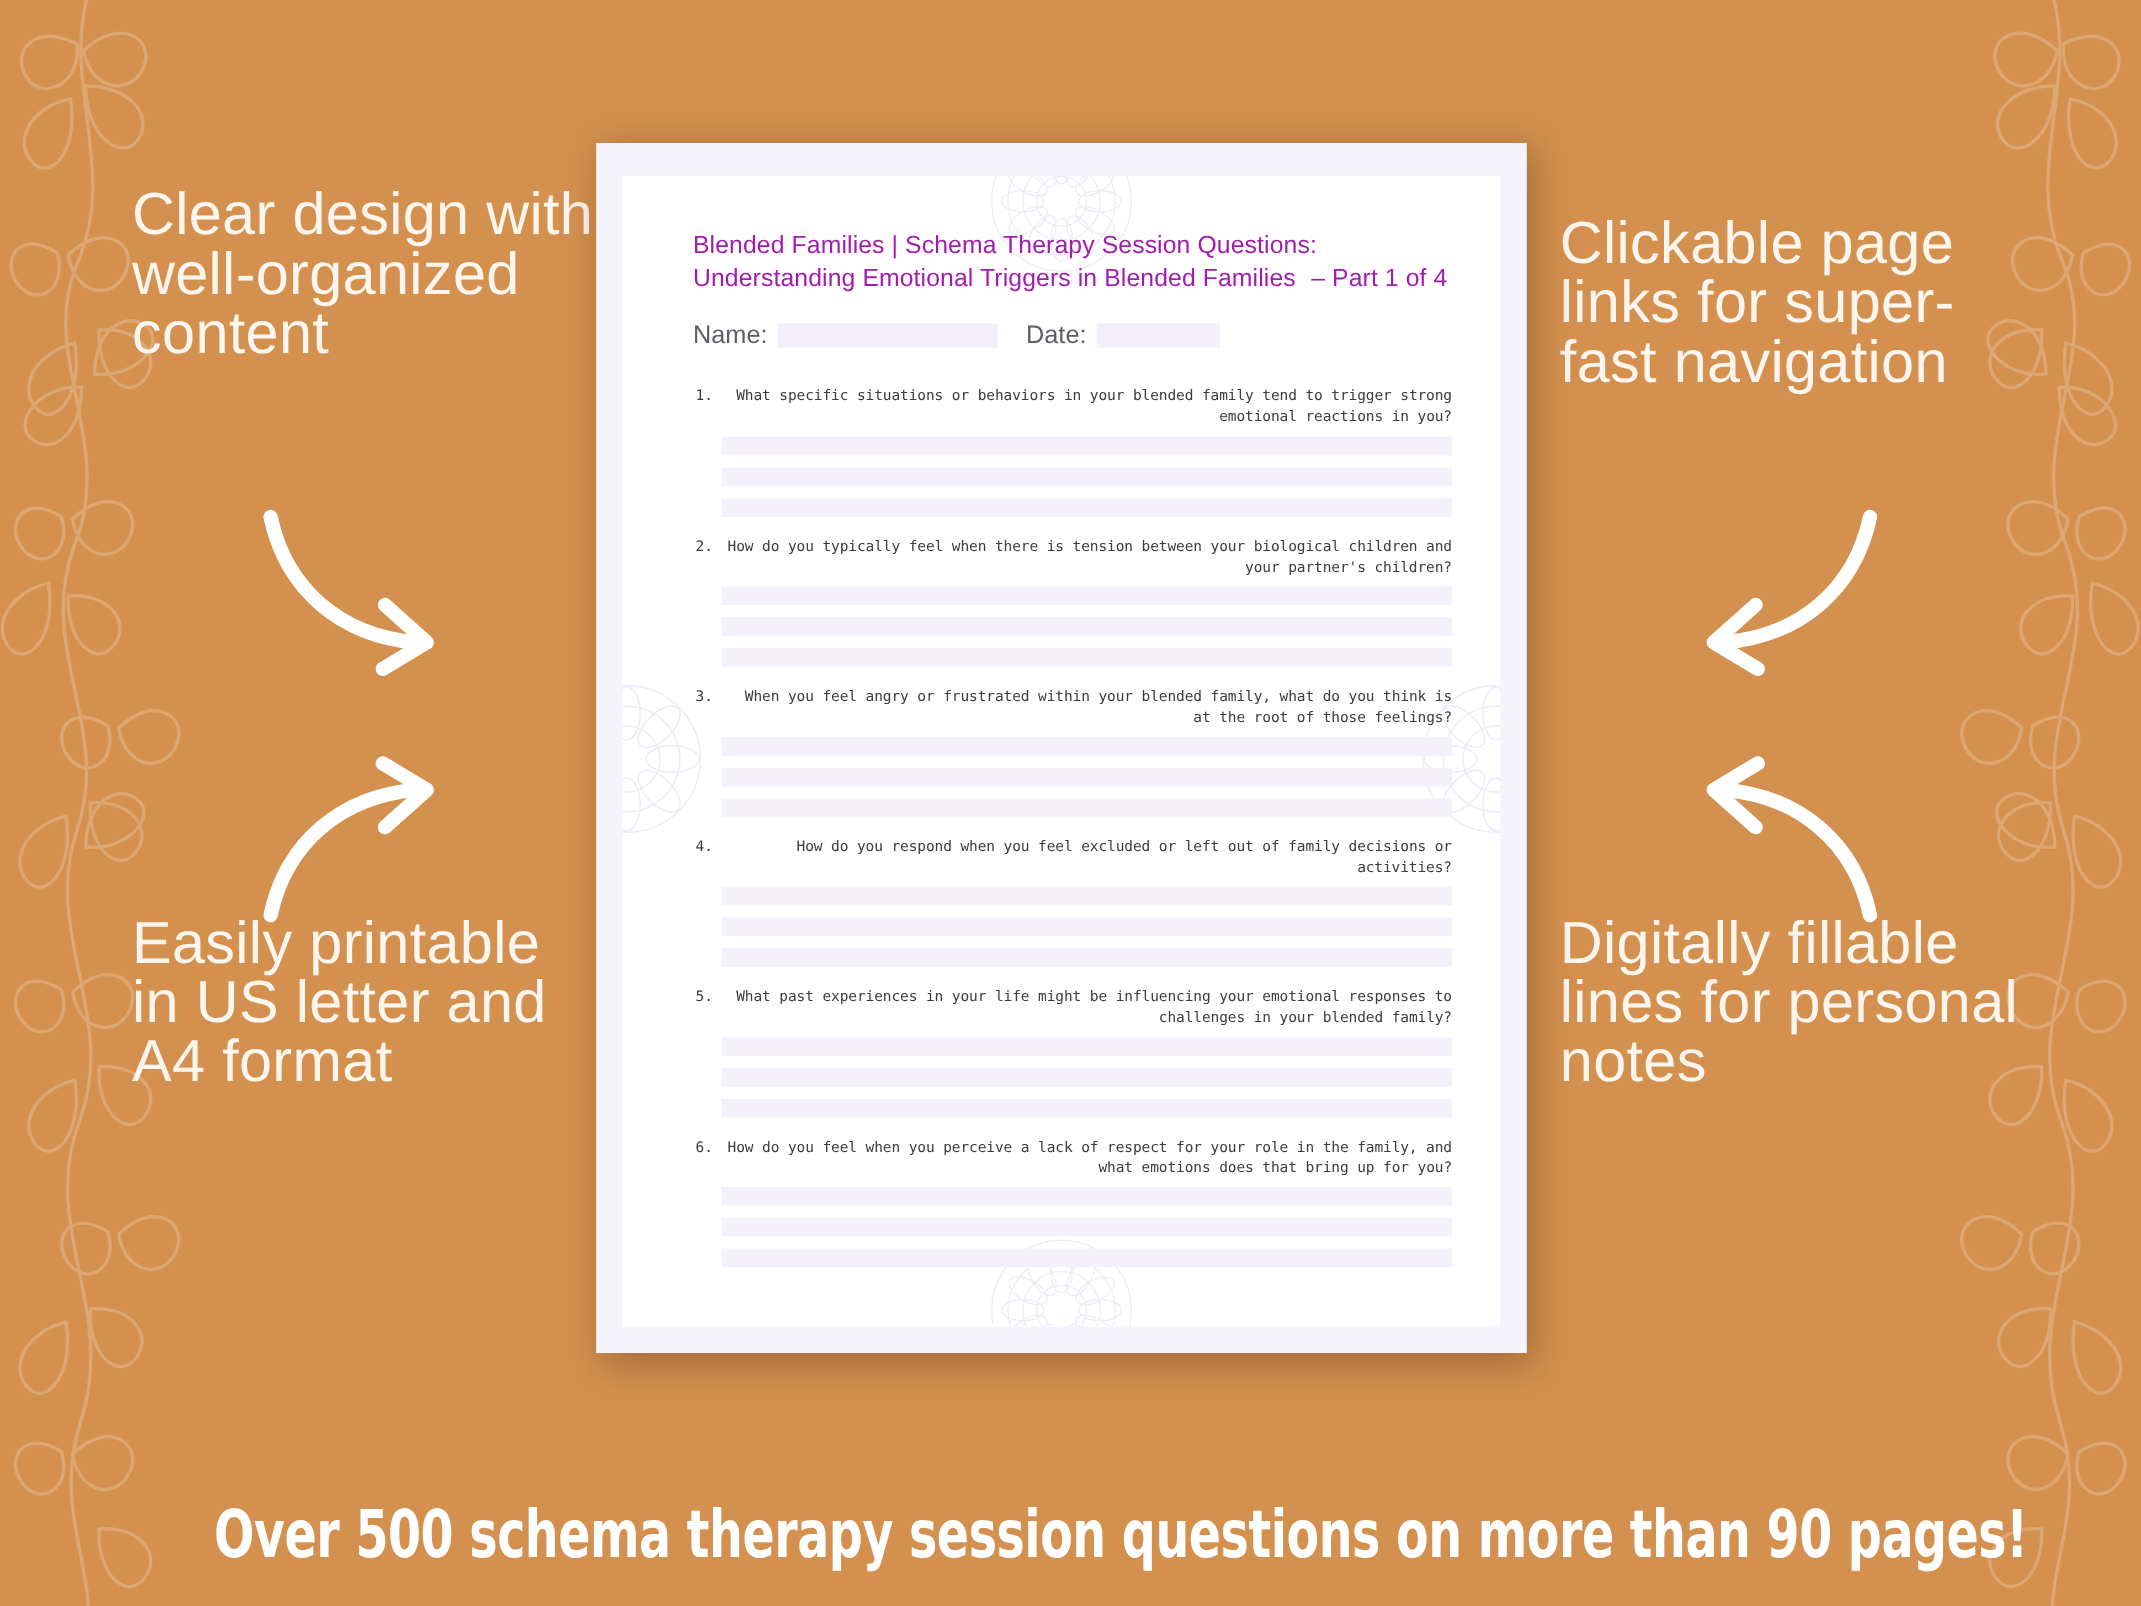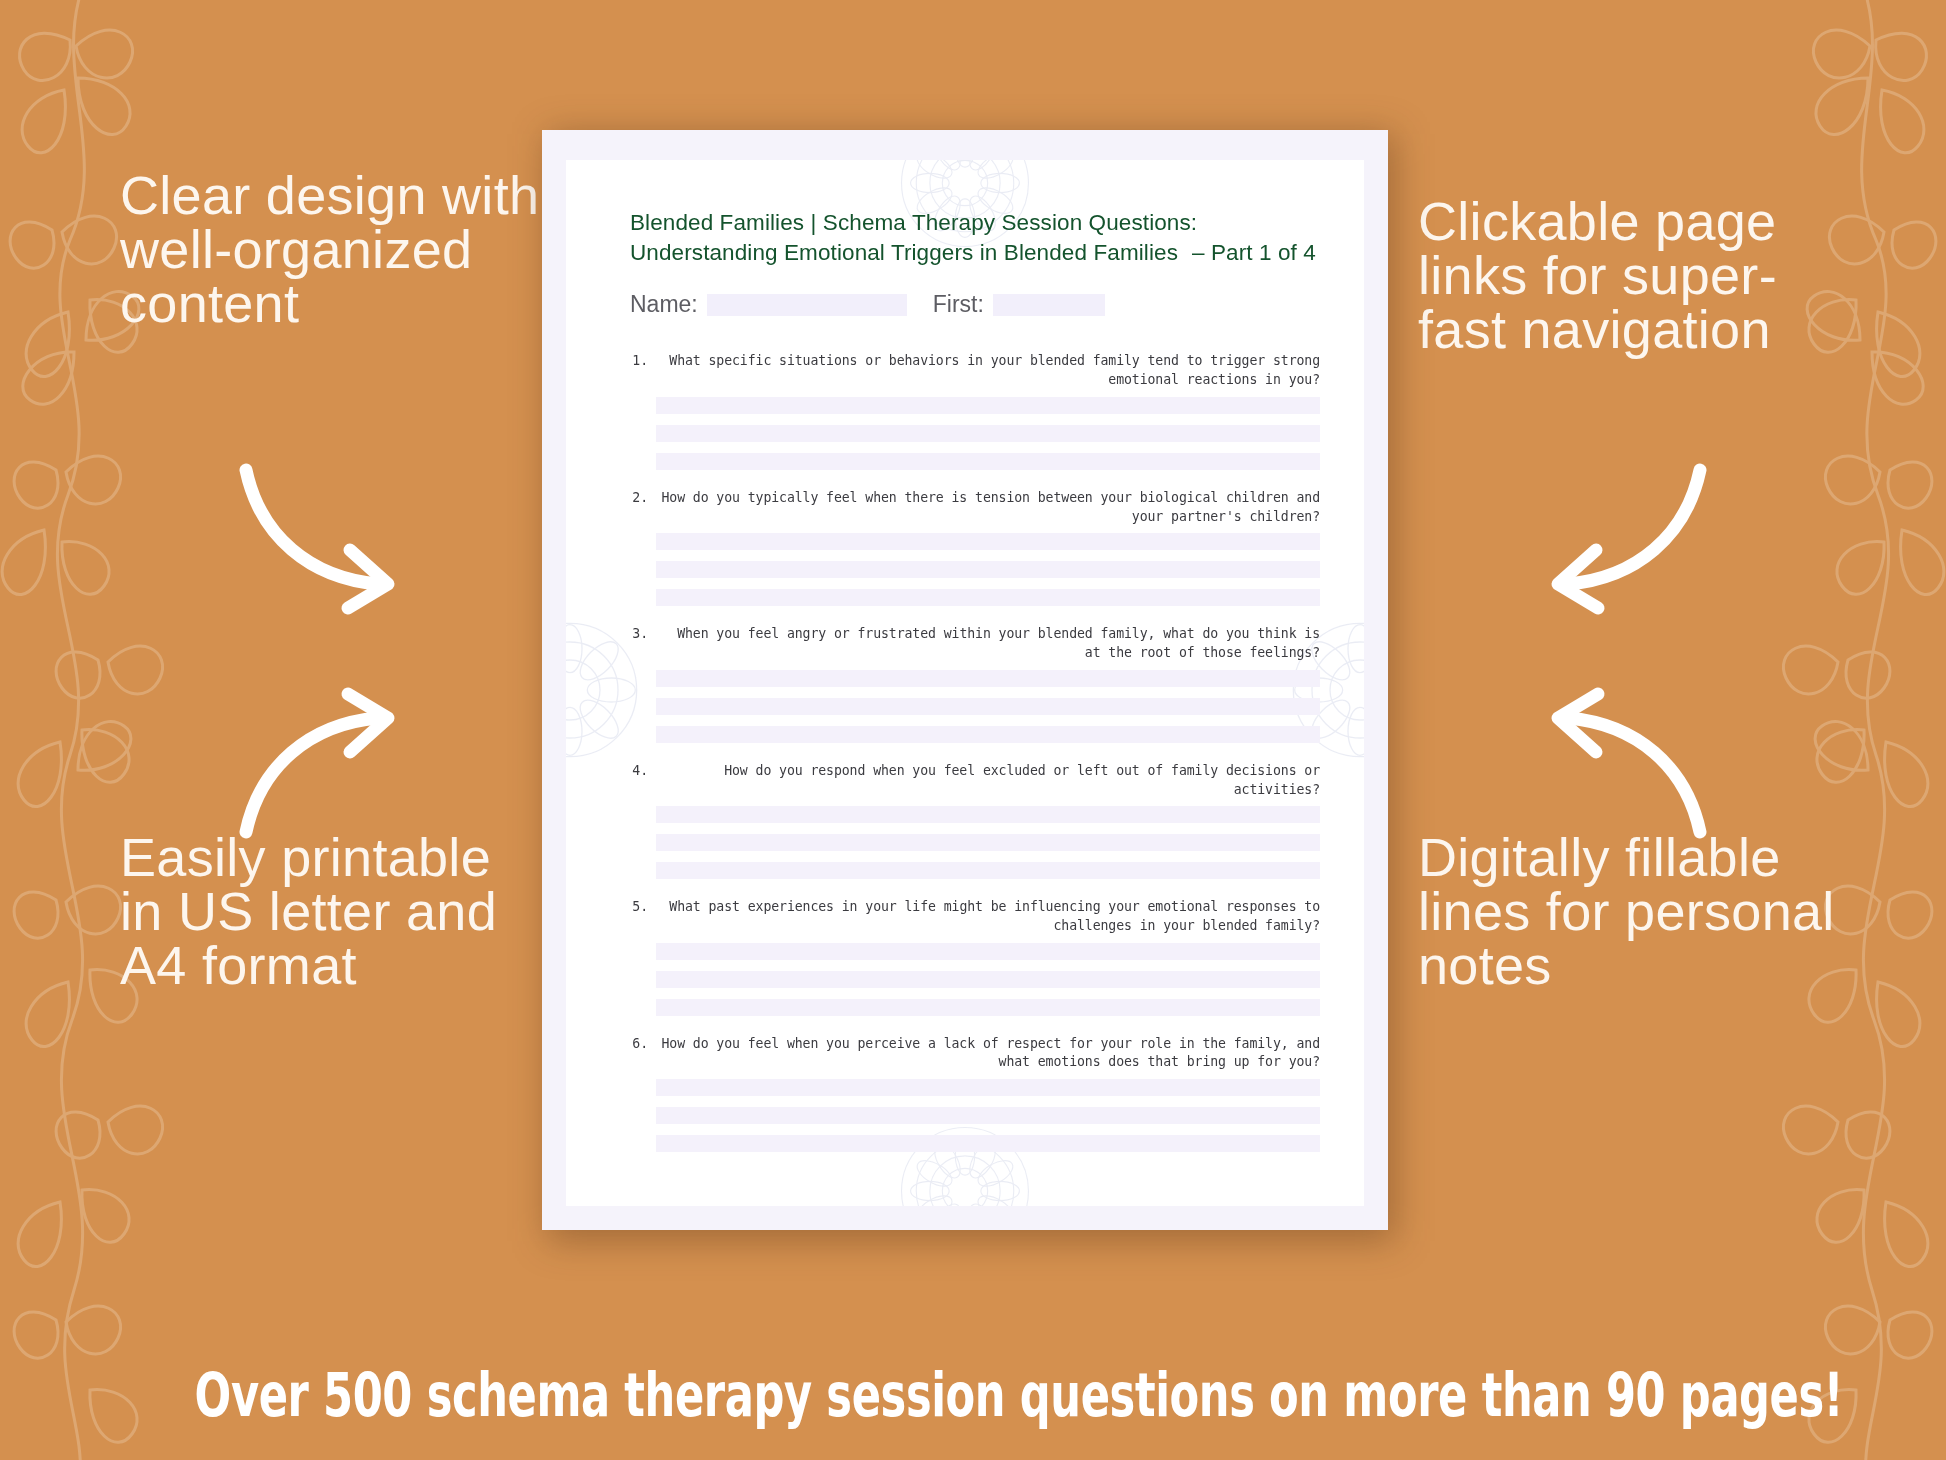--- a/index.html
+++ b/index.html
@@ -69,21 +69,21 @@
   .m-bot { bottom:-70px; left:50%; transform:translateX(-50%); }
   .m-midl{ top:430px; left:-96px; }
   .m-midr{ top:430px; right:-96px; }
 
   
   .doc {
     position:absolute;
     left:64px; right:44px; top:48px;
   }
   .doc-title {
-    color:#14532d;
+    color:#a21caf;
     font-size:22.5px;
     line-height:1.32;
     font-weight:400;
     letter-spacing:.1px;
     white-space:nowrap;
   }
   .doc-title .part { margin-left:14px; }
 
   .meta-row {
     display:flex; align-items:center;
@@ -367,21 +367,21 @@
 
       <div class="doc-title">Blended Families | Schema Therapy Session Questions:</div>
       <div class="doc-title">
         <span>Understanding Emotional Triggers in Blended Families</span><span class="part">– Part 1 of 4</span>
       </div>
 
       <div class="meta-row">
         <span class="meta-label">Name:</span>
         <span class="meta-blank name"></span>
         <span class="meta-gap"></span>
-        <span class="meta-label">First:</span>
+        <span class="meta-label">Date:</span>
         <span class="meta-blank date"></span>
       </div>
 
       <div class="q-list" id="q-list">
           <div class="q-item">
             <div class="q-line">
               <span class="q-num">1.</span>
               <span class="q-text">What specific situations or behaviors in your blended family tend to trigger strong emotional reactions in you?</span>
             </div>
             <div class="answer-lines">

